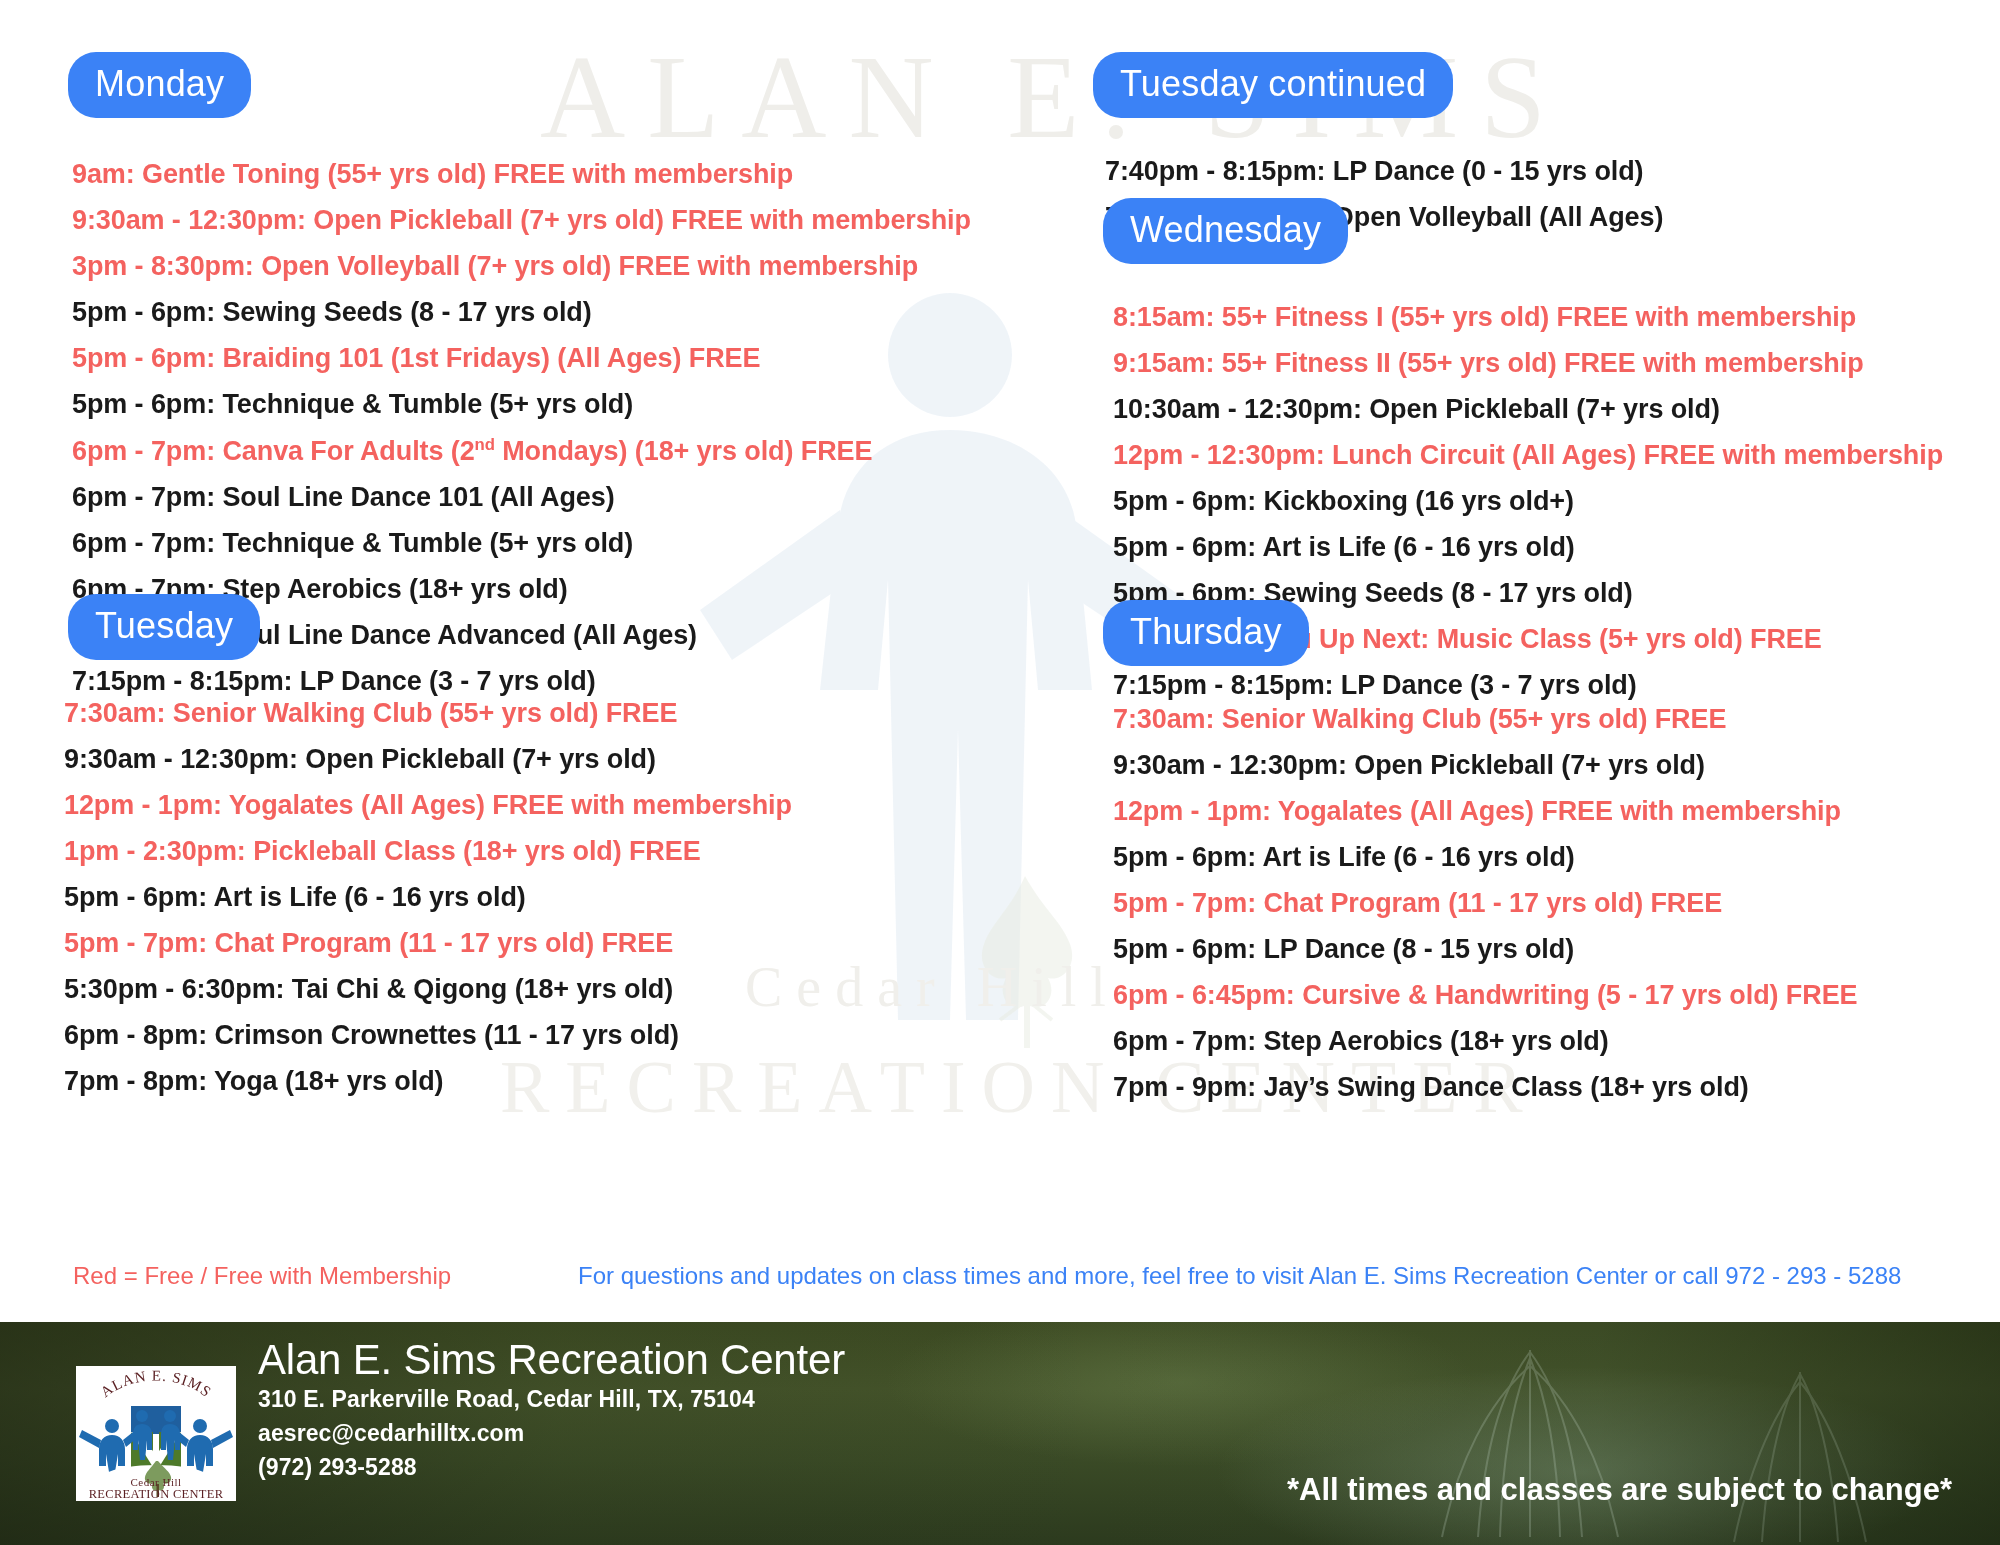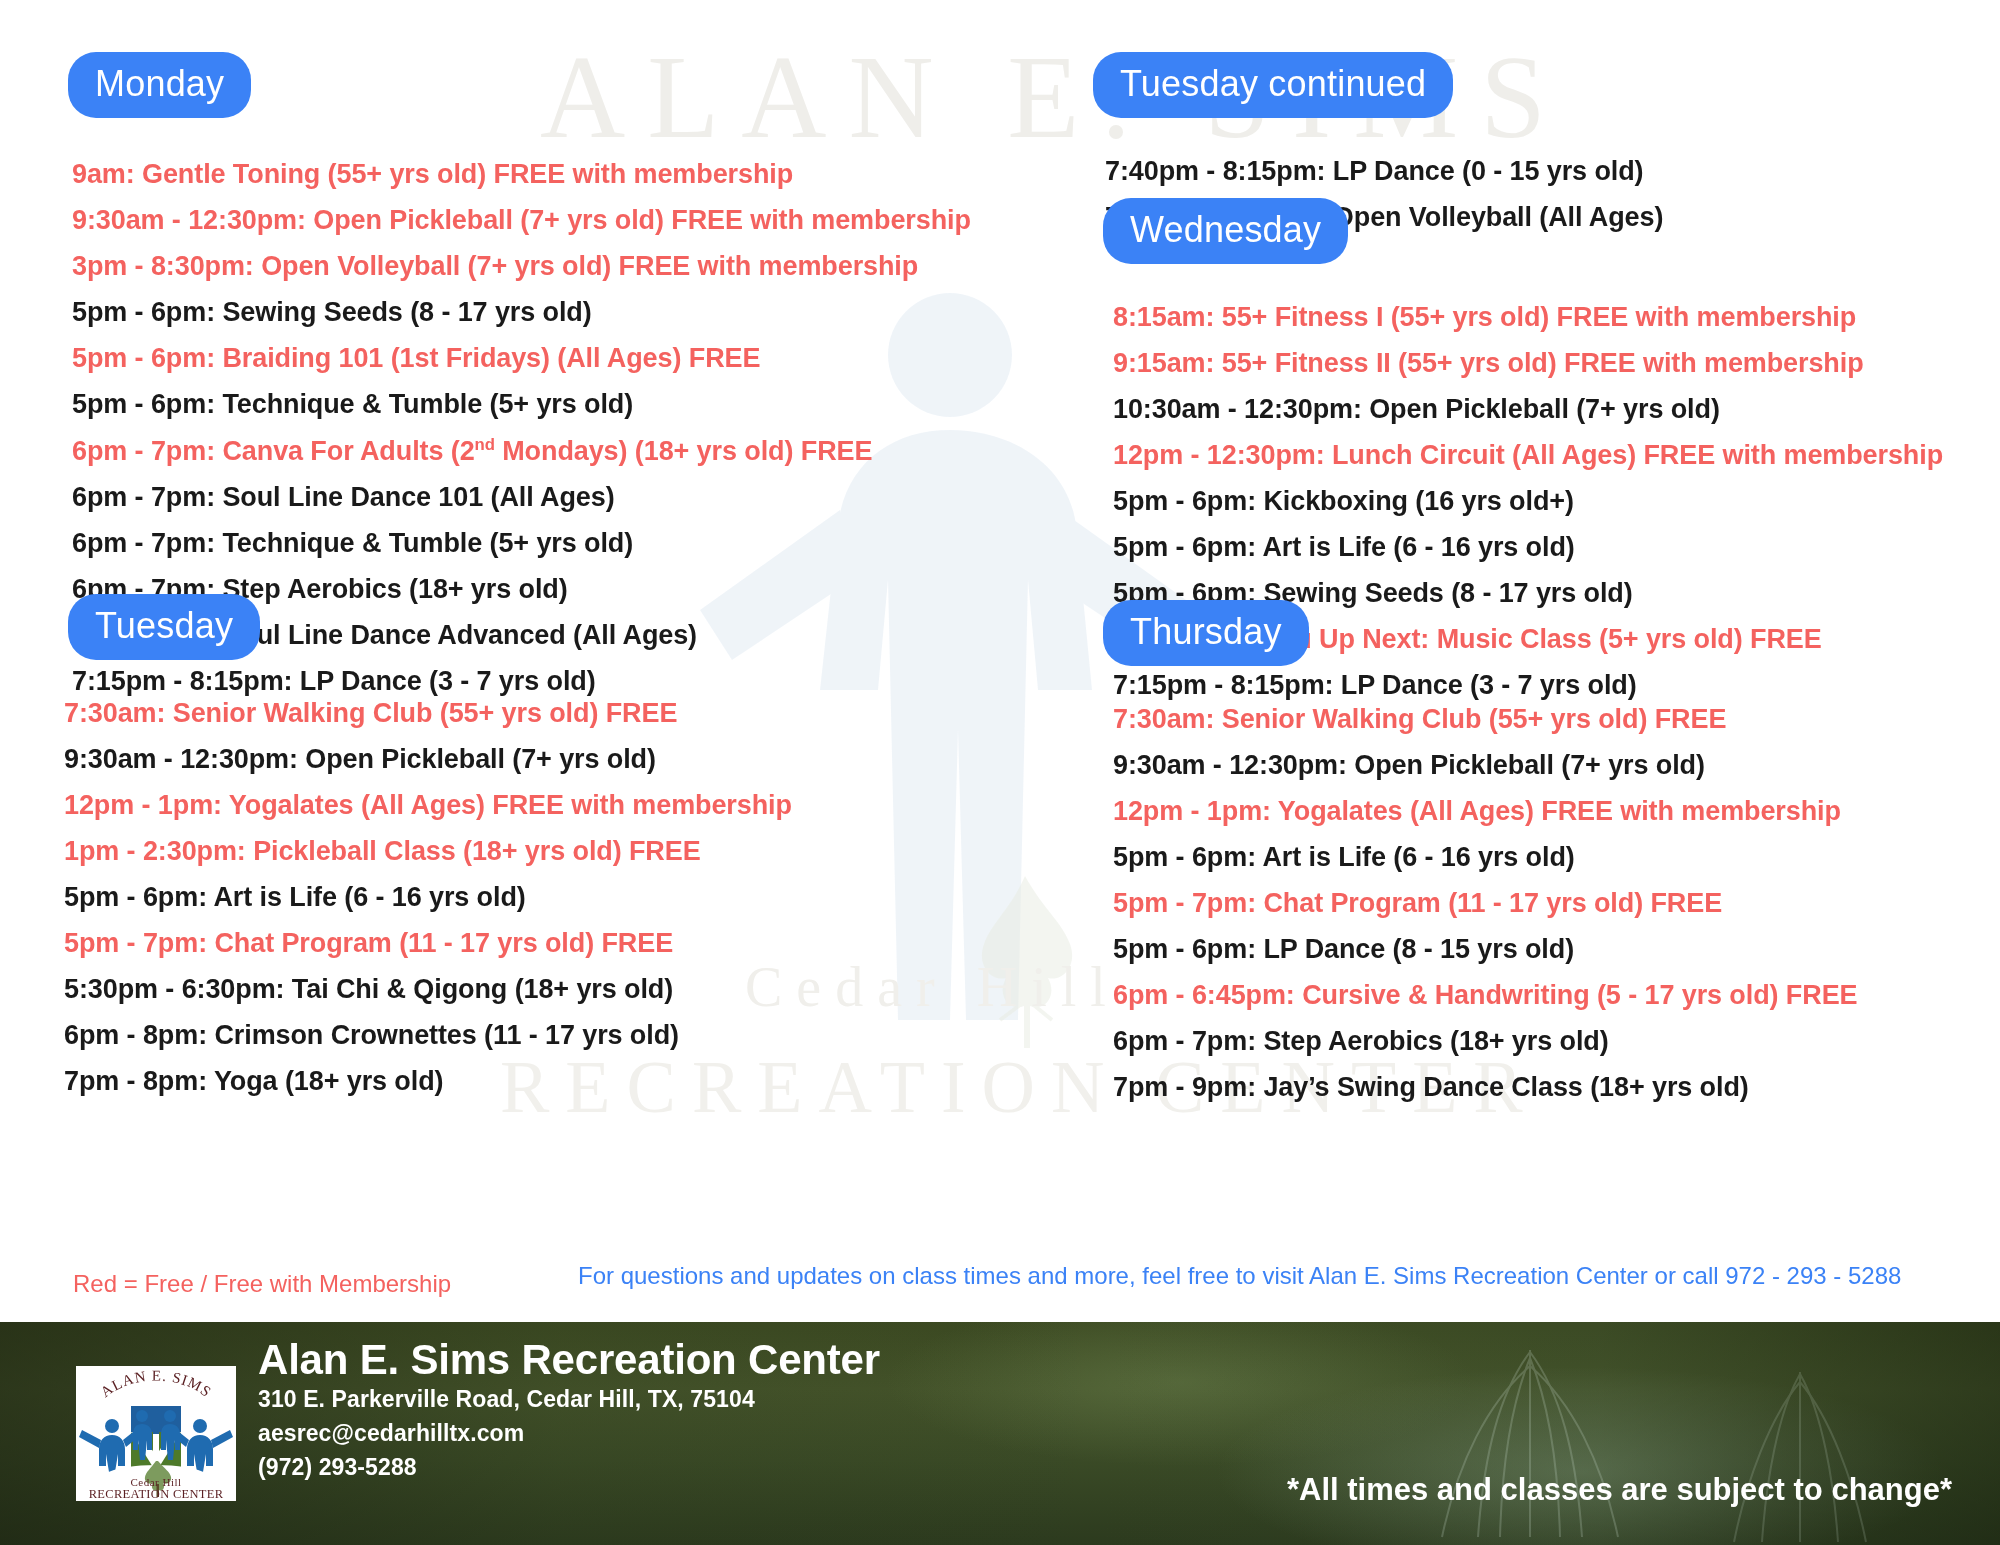--- a/index.html
+++ b/index.html
@@ -125,21 +125,21 @@
 
   
   .legend-row {
     position: absolute;
     left: 0; top: 1262px;
     width: 2000px;
     z-index: 3;
   }
   .legend-key {
     position: absolute;
-    left: 73px; top: 8px;
+    left: 73px; top: 0;
     font-size: 24px;
     color: #f4625f;
     white-space: nowrap;
   }
   .legend-note {
     position: absolute;
     left: 578px; top: 0;
     font-size: 24px;
     color: #3b82f6;
     white-space: nowrap;
@@ -166,21 +166,21 @@
   .logo-box {
     position: absolute;
     left: 76px; top: 1366px;
     width: 160px; height: 135px;
     background: #ffffff;
     z-index: 6;
   }
 
   .footer-text { position: absolute; left: 258px; top: 1338px; z-index: 6; }
   .footer-title {
-    font-size: 42px; font-weight: bold; color: #ffffff;
+    font-size: 42px; font-weight: normal; color: #ffffff;
     letter-spacing: -0.2px; line-height: 1.05;
   }
   .footer-line {
     font-size: 23px; font-weight: bold; color: #ffffff;
     line-height: 1.48; letter-spacing: .1px;
   }
   .footer-disclaimer {
     position: absolute;
     right: 48px; top: 1472px;
     font-size: 31px; font-weight: bold; color: #ffffff;

